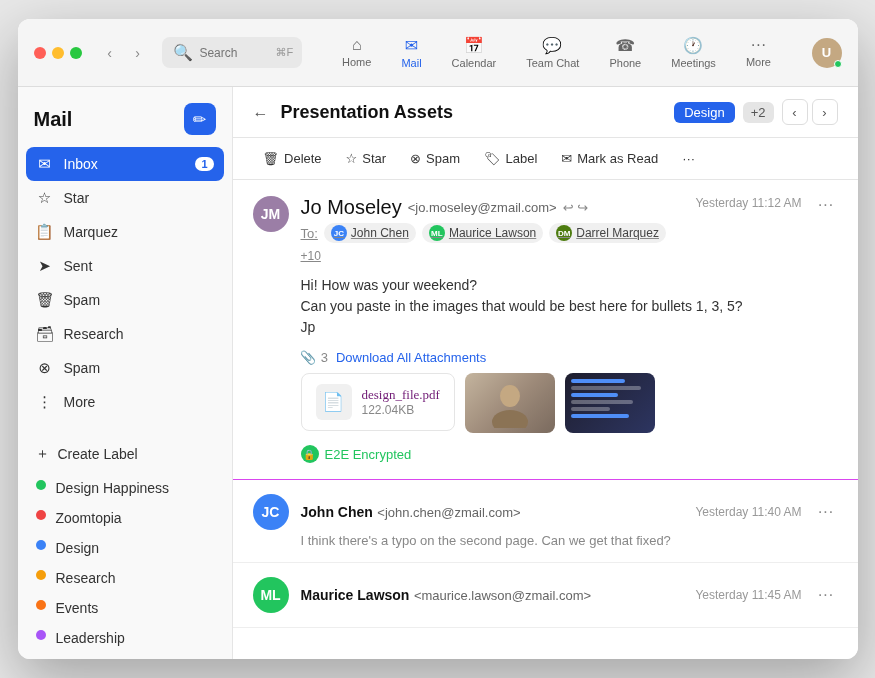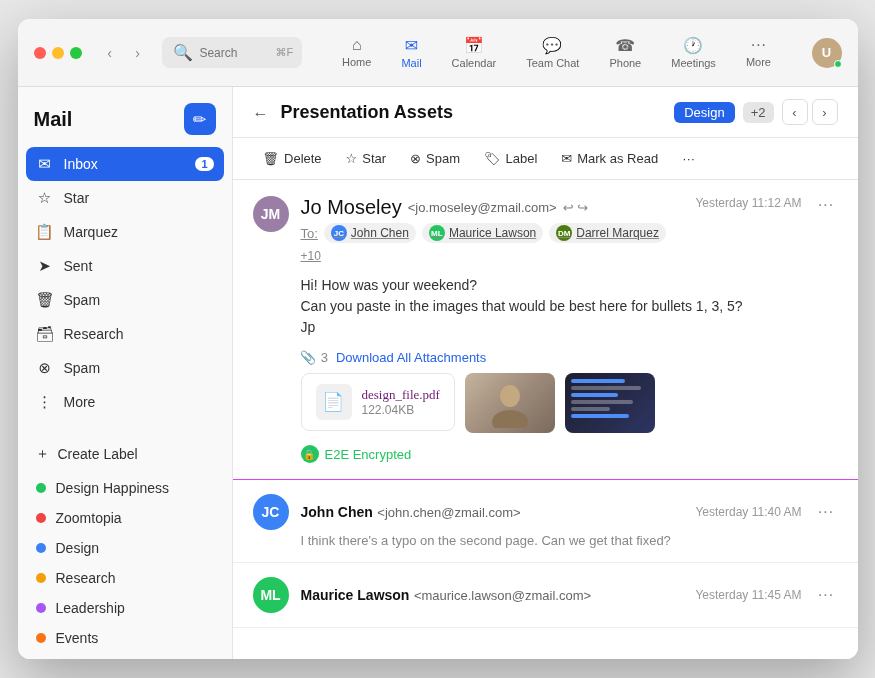--- a/index.html
+++ b/index.html
@@ -229,21 +229,21 @@
       background: none;
       font-family: inherit;
     }
     .label-list {
       list-style: none;
       padding: 0 8px;
       margin-top: 4px;
     }
     .label-list li {
       display: flex;
-      align-items: center;
+      align-items: flex-start;
       padding: 7px 10px;
       border-radius: 8px;
       cursor: pointer;
       font-size: 14px;
       color: #333;
       gap: 10px;
     }
     .label-dot {
       width: 10px;
       height: 10px;
@@ -688,26 +688,26 @@
         </li>
         <li>
           <div class="label-dot" style="background:#3b82f6"></div>
           <span>Design</span>
         </li>
         <li>
           <div class="label-dot" style="background:#f59e0b"></div>
           <span>Research</span>
         </li>
         <li>
+          <div class="label-dot" style="background:#f97316"></div>
+          <span>Events</span>
+        </li>
+        <li>
           <div class="label-dot" style="background:#a855f7"></div>
           <span>Leadership</span>
-        </li>
-        <li>
-          <div class="label-dot" style="background:#f97316"></div>
-          <span>Events</span>
         </li>
       </ul>
     </div>
 
     <div class="content-area">
 
       <div class="content-header">
         <button class="back-btn">←</button>
         <span class="thread-title">Presentation Assets</span>
         <div class="header-right">

